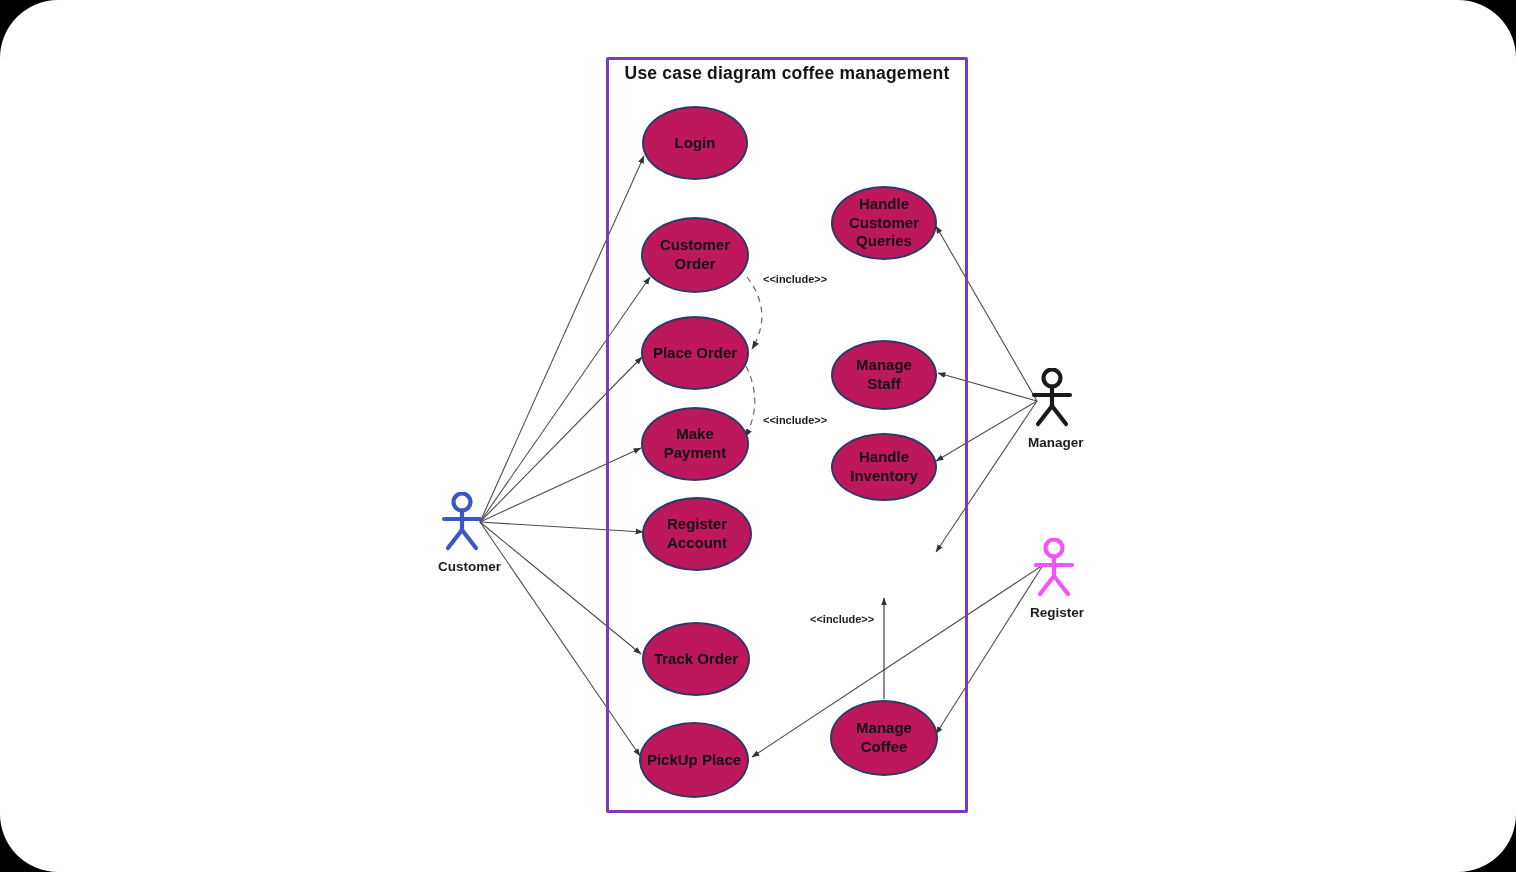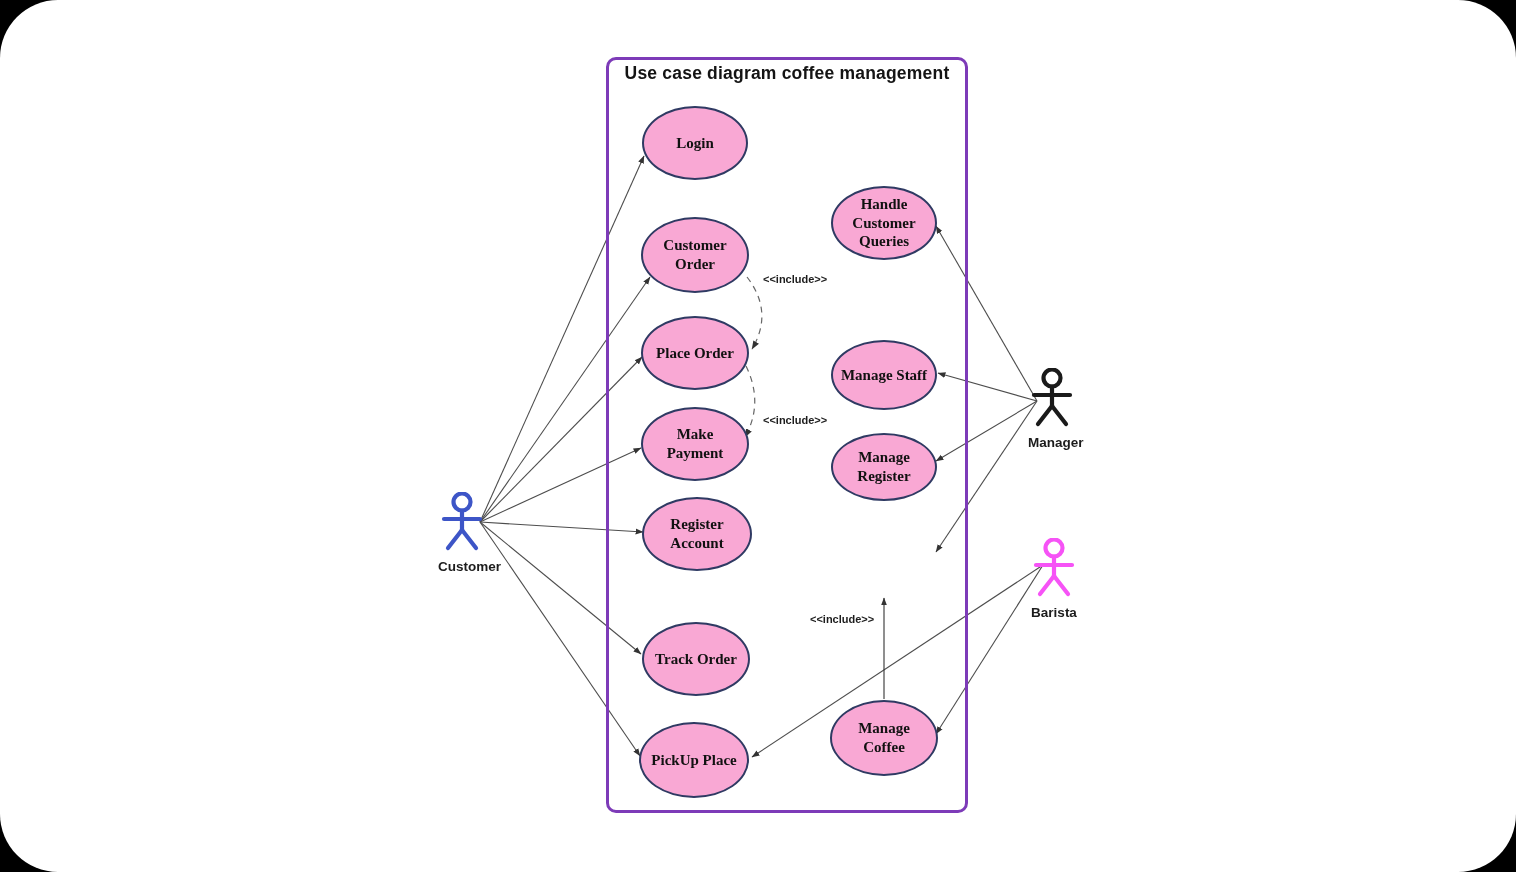--- a/index.html
+++ b/index.html
@@ -4,30 +4,30 @@
 <style>
   html,body{margin:0;padding:0;background:#000;}
   .canvas{
     position:relative;width:1516px;height:872px;background:#ffffff;
     border-radius:58px;overflow:hidden;
     font-family:"Liberation Sans",sans-serif;
   }
   .connectors{position:absolute;left:0;top:0;width:1516px;height:872px;pointer-events:none;}
   .boundary{
     position:absolute;left:606px;top:57px;width:362px;height:756px;
-    border:3px solid #7d3bb8;border-radius:10px;box-sizing:border-box;
+    border:3px solid #7d3bb8;border-radius:2px;box-sizing:border-box;
   }
   .title{
     position:absolute;left:0;right:0;top:3px;text-align:center;
     font-size:17.5px;font-weight:bold;color:#141414;letter-spacing:.2px;
   }
   .usecase{
     position:absolute;border:2px solid #2f3a63;border-radius:50%;
-    background:#f9a8d4;display:flex;align-items:center;justify-content:center;
-    box-sizing:border-box;text-align:center;font-family:Liberation Serif, serif;
+    background:#be185d;display:flex;align-items:center;justify-content:center;
+    box-sizing:border-box;text-align:center;
   }
   .usecase span{
     font-size:15px;font-weight:bold;color:#111;line-height:1.25;padding:0 5px;
   }
   .uc1{left:642px;top:106px;width:106px;height:74px;}
   .uc2{left:641px;top:217px;width:108px;height:76px;}
   .uc3{left:641px;top:316px;width:108px;height:74px;}
   .uc4{left:641px;top:407px;width:108px;height:74px;}
   .uc5{left:642px;top:497px;width:110px;height:74px;}
   .uc6{left:642px;top:622px;width:108px;height:74px;}
@@ -112,21 +112,21 @@
   <div class="usecase uc7">
     <span>PickUp Place</span>
   </div>
   <div class="usecase uc8">
     <span>Handle Customer Queries</span>
   </div>
   <div class="usecase uc9">
     <span>Manage Staff</span>
   </div>
   <div class="usecase uc10">
-    <span>Manage Register</span>
+    <span>Handle Inventory</span>
   </div>
   <div class="usecase uc12">
     <span>Manage Coffee</span>
   </div>
 
   <div class="actor actor-customer">
     <svg width="48" height="60" viewBox="0 0 48 60" stroke="#3d55c7" stroke-width="4.2" fill="none" stroke-linecap="round" xmlns="http://www.w3.org/2000/svg">
       <circle cx="24" cy="10" r="8.5"></circle>
       <line x1="24" y1="18.5" x2="24" y2="38"></line>
       <line x1="6" y1="27" x2="42" y2="27"></line>
@@ -148,20 +148,20 @@
   </div>
 
   <div class="actor actor-barista">
     <svg width="48" height="60" viewBox="0 0 48 60" stroke="#f653f6" stroke-width="4.2" fill="none" stroke-linecap="round" xmlns="http://www.w3.org/2000/svg">
       <circle cx="24" cy="10" r="8.5"></circle>
       <line x1="24" y1="18.5" x2="24" y2="38"></line>
       <line x1="6" y1="27" x2="42" y2="27"></line>
       <line x1="24" y1="38" x2="10" y2="56"></line>
       <line x1="24" y1="38" x2="38" y2="56"></line>
     </svg>
-    <div class="actor-label">Barista</div>
+    <div class="actor-label">Register</div>
   </div>
 
   <div class="include-label inc1">&lt;&lt;include&gt;&gt;</div>
   <div class="include-label inc2">&lt;&lt;include&gt;&gt;</div>
   <div class="include-label inc3">&lt;&lt;include&gt;&gt;</div>
 
 </div>
 
 </body></html>

